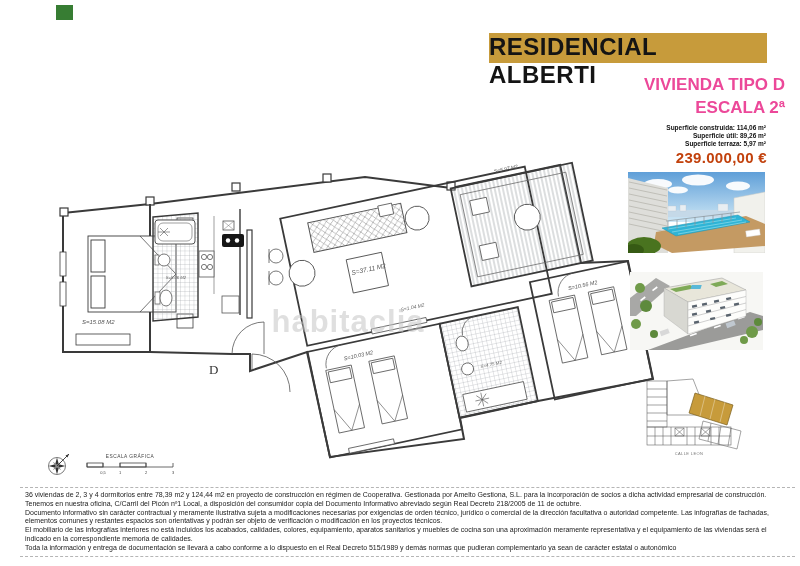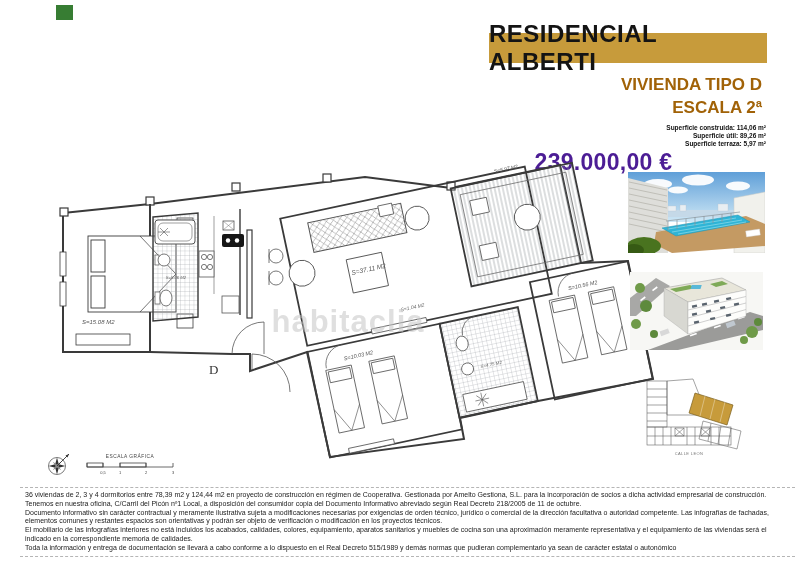--- a/index.html
+++ b/index.html
@@ -2,28 +2,28 @@
 <html><head>
 <meta charset="utf-8">
 <style>
   html,body{margin:0;padding:0;background:#e9e9e9;}
   #page{position:relative;width:800px;height:566px;background:#ffffff;overflow:hidden;
         font-family:"Liberation Sans",sans-serif;margin:0 auto;}
   .abs{position:absolute;}
   
   #marker{left:56px;top:5px;width:17px;height:15px;background:#377d33;}
   #banner{left:489px;top:33px;width:278px;height:30px;background:#c79b3b;color:#141414;
-          display:flex;align-items:center;justify-content:center;
+          display:flex;align-items:flex-start;justify-content:center;
           font-size:24px;font-weight:bold;letter-spacing:.5px;}
-  #titles{left:436px;top:73px;width:326px;text-align:right;color:#a16207;
+  #titles{left:459px;top:73px;width:326px;text-align:right;color:#ec4899;
           font-size:17px;font-weight:bold;line-height:23px;}
   #surfaces{left:500px;top:124px;width:266px;text-align:right;color:#111;
             font-size:6.5px;font-weight:bold;line-height:7.8px;}
-  #price{left:440px;top:149px;width:327px;text-align:center;color:#4c1d95;
-         font-size:23px;font-weight:bold;letter-spacing:.3px;}
+  #price{left:440px;top:149px;width:327px;text-align:right;color:#c2410c;
+         font-size:15px;font-weight:bold;letter-spacing:.3px;}
   
   #watermark{left:168px;top:304px;width:360px;text-align:center;
              font-size:31px;font-weight:bold;color:#c6c6c6;opacity:.55;letter-spacing:1px;}
   
   .rule{left:20px;width:775px;height:0;border-top:1px dashed #b5b5b5;}
   #disc{left:25px;top:491px;width:770px;color:#1a1a1a;font-size:7px;line-height:8.8px;}
   #disc div{white-space:nowrap;overflow:hidden;}
   svg text{font-family:"Liberation Sans",sans-serif;}
 </style>
 </head>

